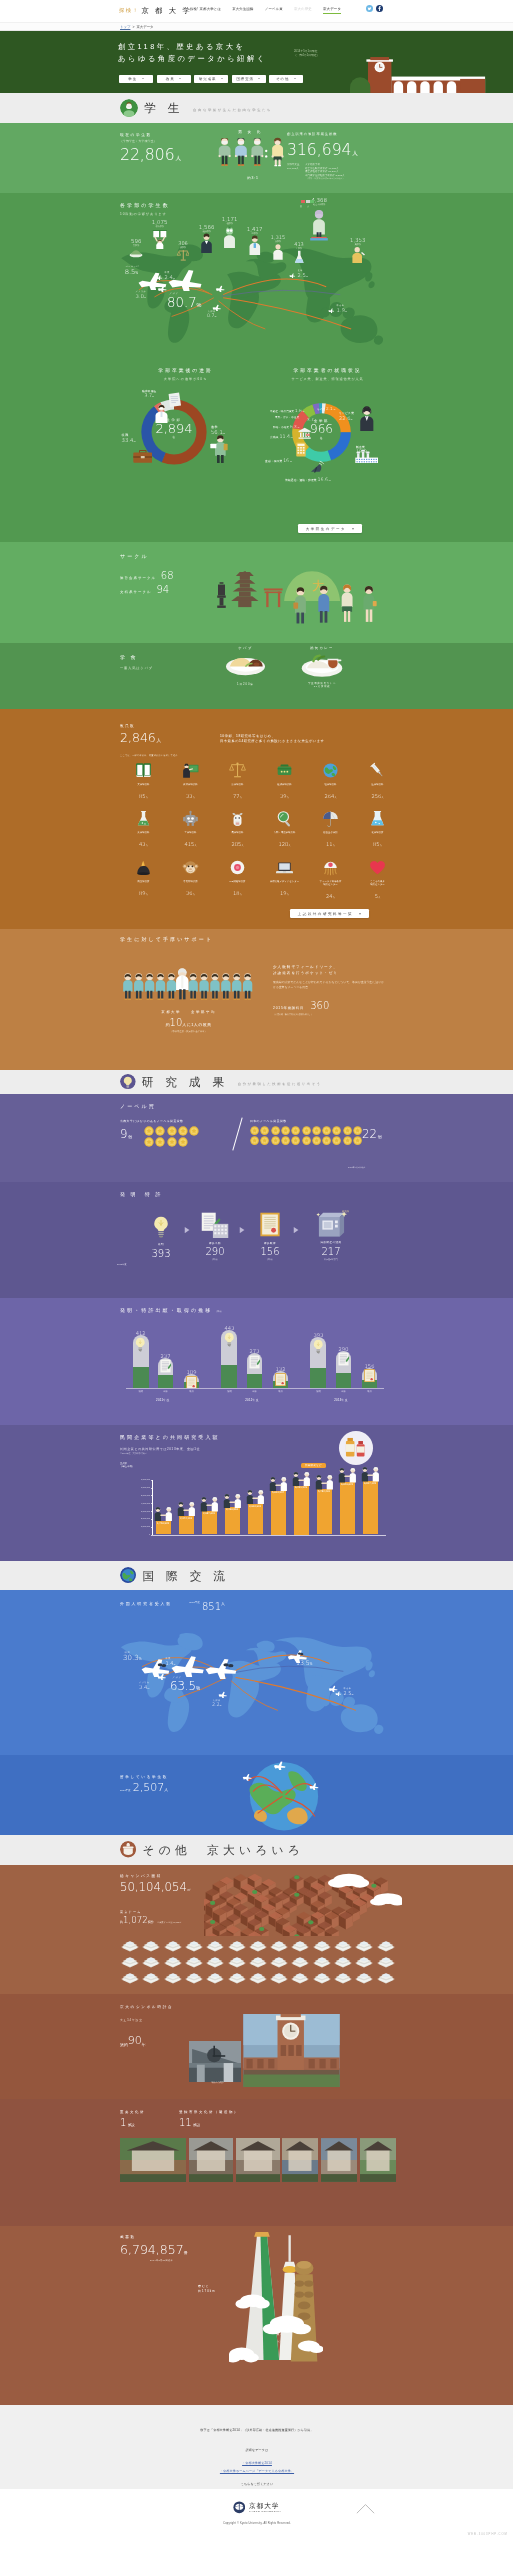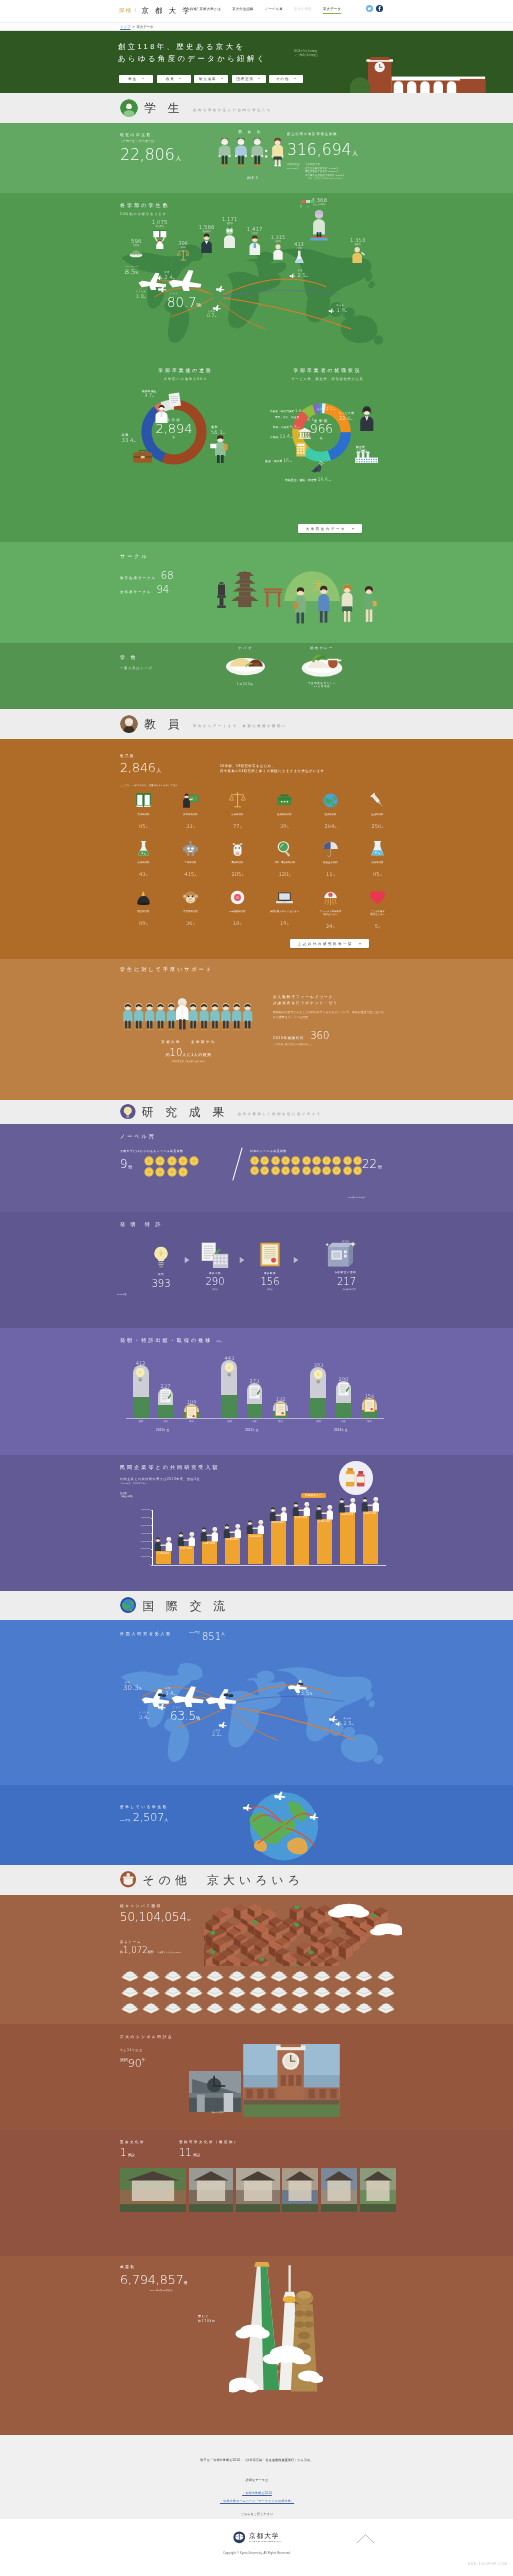--- a/index.html
+++ b/index.html
@@ -858,34 +858,20 @@
       <path d="M34 10h14v7a7 7 0 0 1-14 0z" fill="#f0f0ec"></path>
       <path d="M35 12h12v4a6 6 0 0 1-12 0z" fill="#a8542c"></path>
       <rect x="46" y="11" width="6" height="2" rx="1" fill="#f0f0ec"></rect>
     </svg>
     <div style="font-size:2.5px;color:#e4efdf;letter-spacing:0.6px;margin-top:0.8px">学生考案総長カレー</div>
     <div style="font-size:2.5px;color:#e4efdf;letter-spacing:0.6px">30万食突破</div>
   </div>
  </div>
 </div>
 
-<div class="sechead">
-  <div class="in">
-    <div class="circ" style="background:transparent">
-      <svg width="18" height="18" viewBox="0 0 23 23">
-            <circle cx="11.5" cy="11.5" r="11.5" fill="#8a6a4a"></circle>
-            <path d="M5 23v-4.6c0-2.8 2.9-4.4 6.5-4.4s6.5 1.6 6.5 4.4V23z" fill="#3a3026"></path>
-            <circle cx="11.5" cy="9.5" r="4.8" fill="#f0ddc6"></circle>
-            <path d="M6.4 9.4a5.1 5.1 0 0 1 10.2 0c0 1.4-1 .8-1 1.8 0 0-1.4-2.4-4.1-2.4S7.4 11.2 7.4 11.2c0-1-1-.4-1-1.8z" fill="#efe8e0"></path>
-          </svg>
-    </div>
-    <h2>教 員</h2>
-    <div class="sub">宇宙からアートまで、多彩な教授が勢揃い</div>
-  </div>
-</div>
 
 <div class="band" style="height:220px;background:#ae6c28">
  <div class="c" style="width:281px">
   <div style="position:absolute;left:0;top:15.6px">
     <div class="lb" style="font-size:3.6px;letter-spacing:1.4px">教員数</div>
     <div style="margin-top:2.3px;display:flex;align-items:baseline">
       <span class="num" style="font-size:12.5px">2,846</span>
       <span style="font-size:4.7px;color:#fff;margin-left:0.8px">人</span>
     </div>
   </div>
@@ -1443,21 +1429,21 @@
       <circle cx="19" cy="25" r="3.4" fill="#d8504a"></circle>
     </svg>
     <div style="font-size:2.5px;color:#fff;letter-spacing:0.5px;margin-top:2.3px">特許取得</div>
     <div class="num" style="font-size:10px;margin-top:1.6px">156</div>
     <div style="font-size:2.2px;color:#d4d0e4;margin-top:0.8px">（国内）</div>
   </div>
   <svg style="position:absolute;left:173px;top:45px" width="6.2" height="6.2" viewBox="0 0 8 8">
           <path d="M1 0l6 4-6 4z" fill="#bdb8d6"></path>
         </svg>
 
-  <div style="position:absolute;left:186px;top:28px;width:50px;text-align:right">
+  <div style="position:absolute;left:186px;top:28px;width:50px;text-align:center">
     <svg width="31" height="28" viewBox="0 0 44 40">
       <path d="M4 10h30v28H4z" fill="#9aa3c0"></path>
             <path d="M4 10l6-6h30l-6 6z" fill="#b5bcd4"></path>
             <path d="M34 10l6-6v28l-6 6z" fill="#7f88a8"></path>
       <rect x="9" y="15" width="15" height="13" fill="#e8eaf2"></rect>
       <rect x="11" y="17" width="11" height="9" fill="#c6ccdc"></rect>
       <rect x="27" y="15" width="4" height="4" fill="#e8eaf2"></rect>
             <rect x="27" y="21" width="4" height="4" fill="#e8eaf2"></rect>
       <path d="M40 2l1.2 2.8L44 6l-2.8 1.2L40 10l-1.2-2.8L36 6l2.8-1.2z" fill="#f0eabc"></path>
       <path d="M3 4l.8 1.8L5.6 6.6 3.8 7.4 3 9.2 2.2 7.4.4 6.6l1.8-.8z" fill="#f0eabc"></path>
@@ -2737,21 +2723,21 @@
           </svg>
         </div>
  </div>
 </div>
 
 <div class="band" style="height:105px;background:#94563d">
  <div class="c" style="width:281px">
   <div style="position:absolute;left:0;top:11px">
     <div style="font-size:3.6px;color:#fff;letter-spacing:1.7px">京大のシンボル時計台</div>
     <div style="font-size:2.7px;color:#eedfd4;letter-spacing:0.9px;margin-top:9.4px">大正14年設立</div>
-    <div style="display:flex;align-items:flex-start;margin-top:5px">
+    <div style="display:flex;align-items:flex-end;margin-top:12px">
       <span style="font-size:3.9px;color:#fff">築約</span>
       <span class="num" style="font-size:11px">90</span>
       <span style="font-size:3.9px;color:#fff">年</span>
     </div>
   </div>
 
   <div style="position:absolute;left:69px;top:47px;width:52px;height:41px;overflow:hidden">
     <svg width="52" height="41" viewBox="0 0 66 52">
             <rect width="66" height="52" fill="#6f7a80"></rect>
             <path d="M0 0h66v28H0z" fill="#8d969c"></path>

